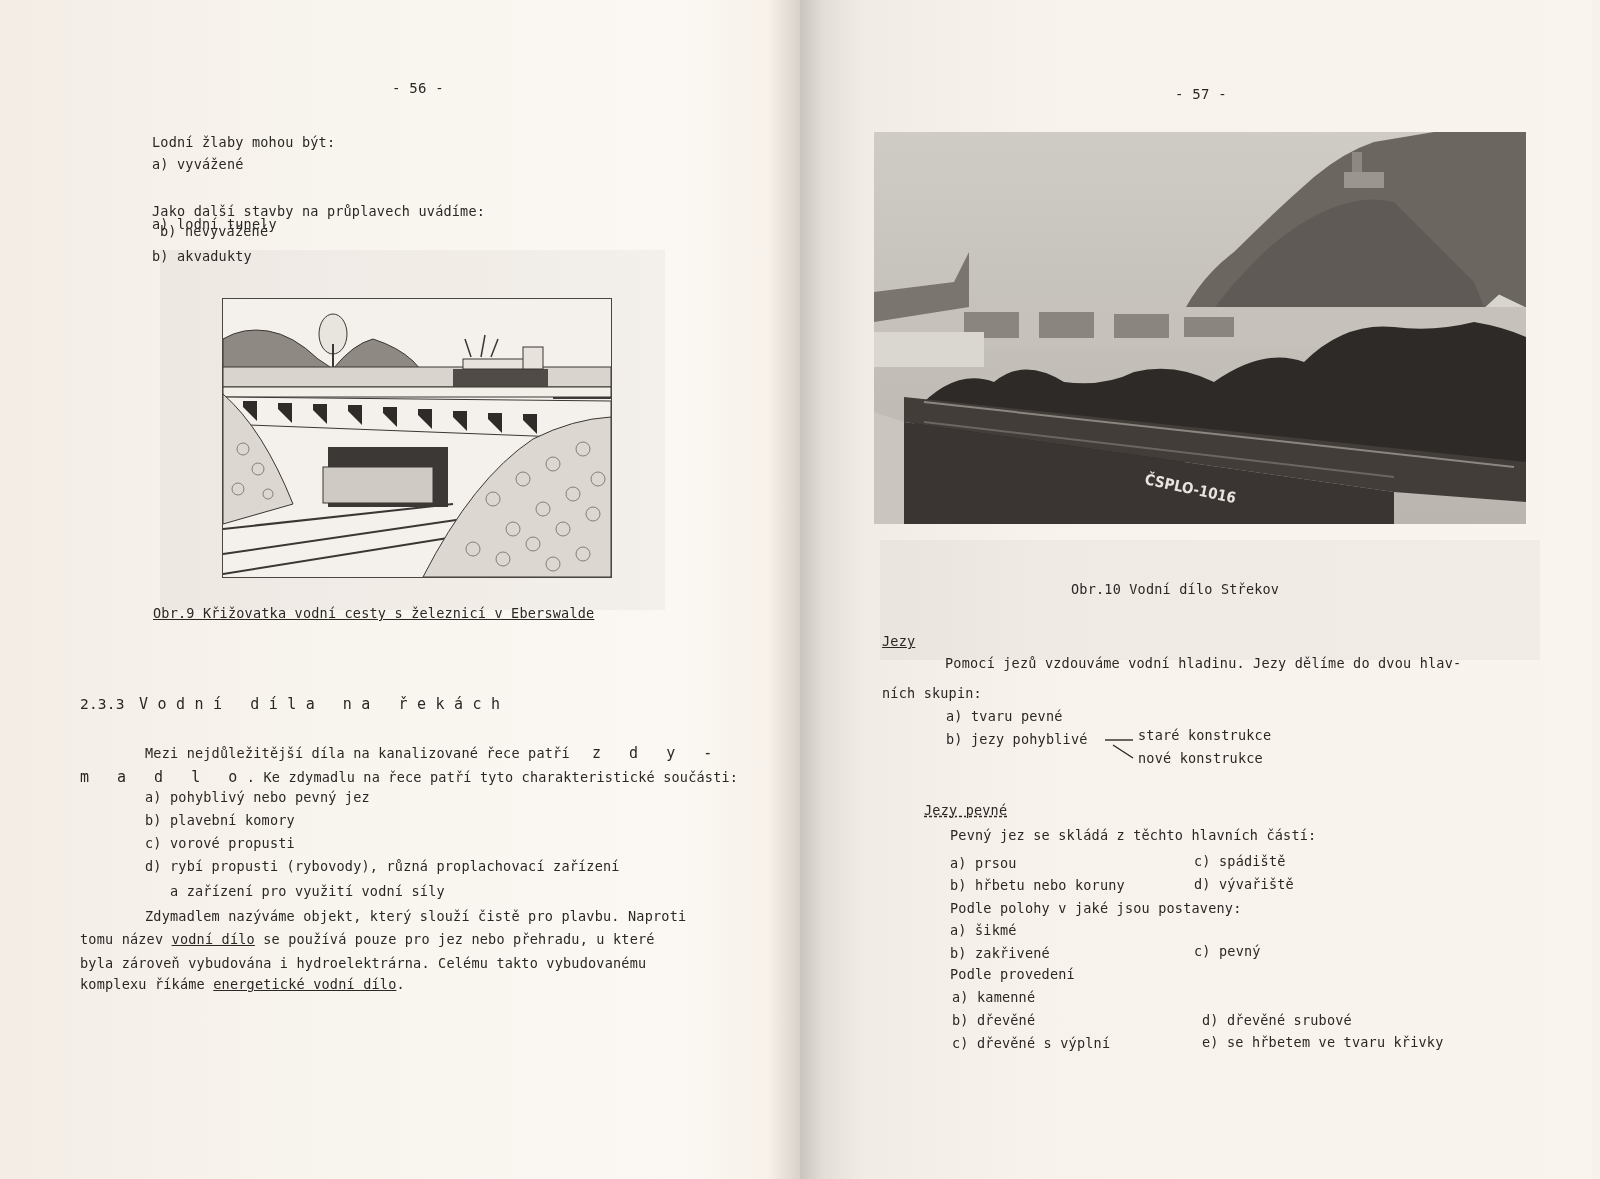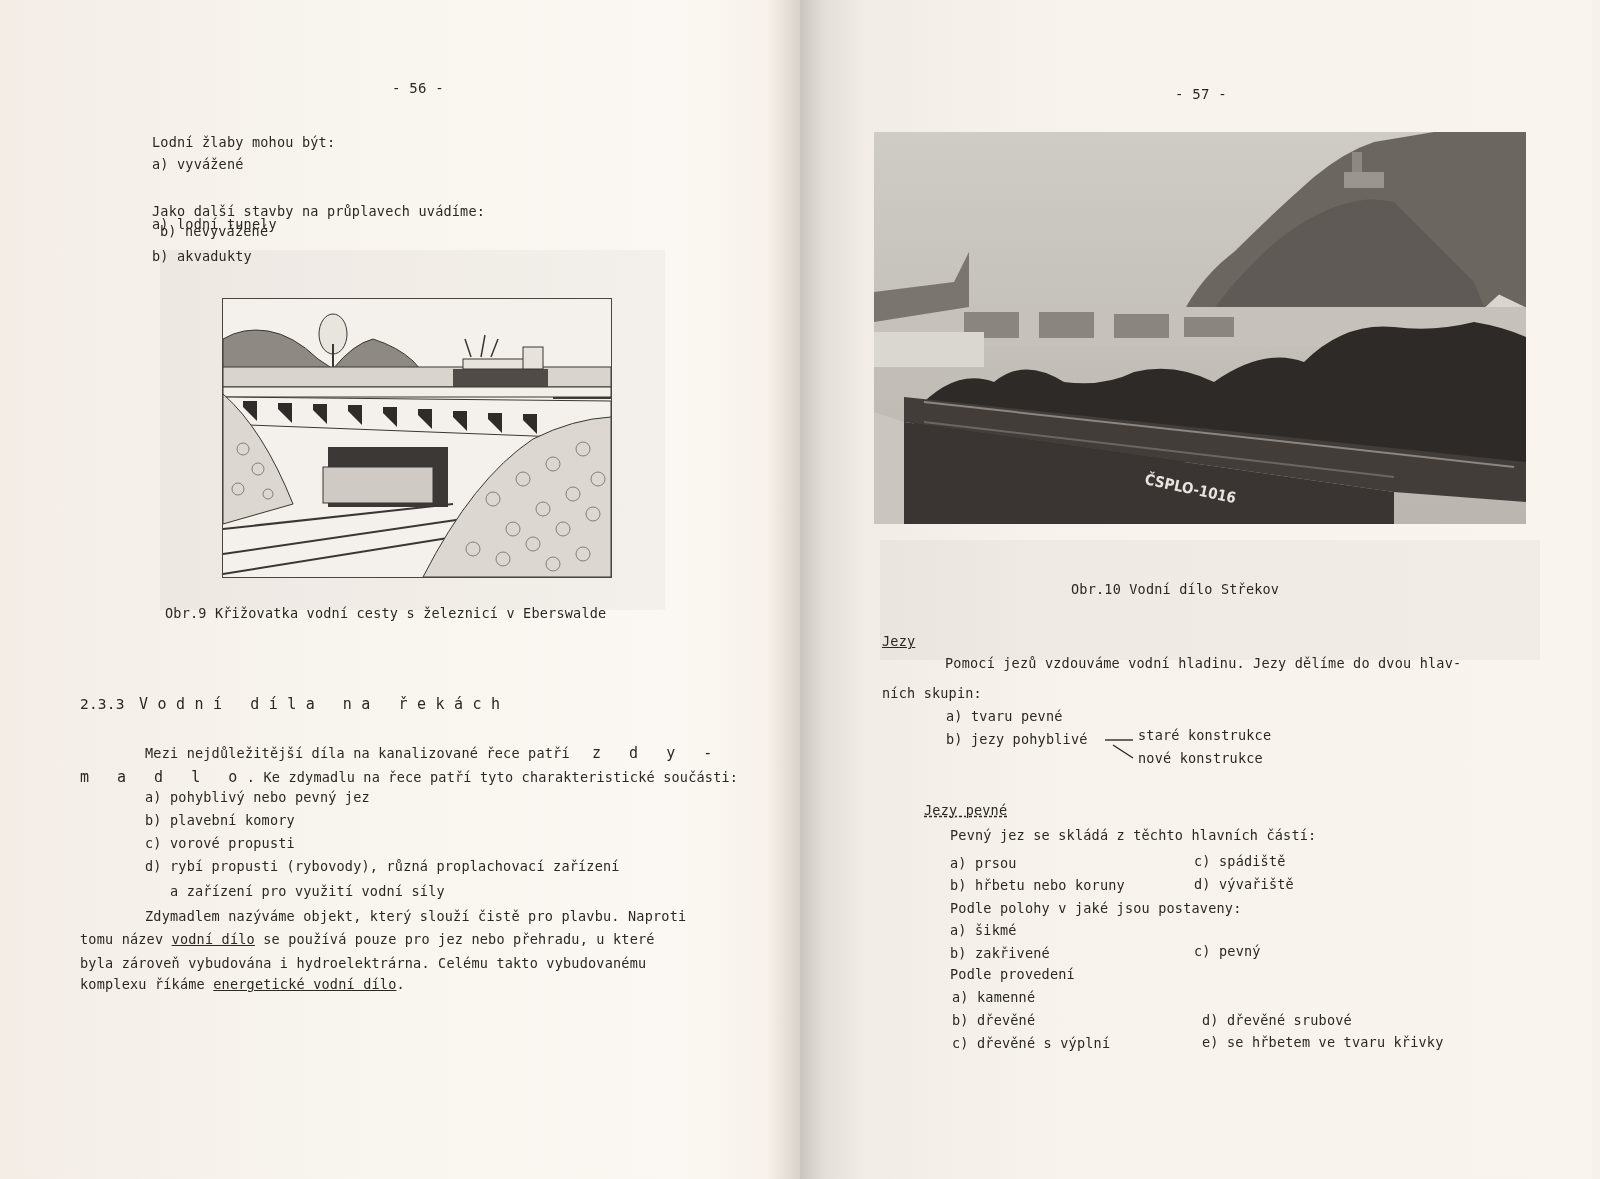--- a/index.html
+++ b/index.html
@@ -110,21 +110,21 @@
           <circle cx="280" cy="260" r="7"></circle>
           <circle cx="310" cy="245" r="7"></circle>
           <circle cx="340" cy="230" r="7"></circle>
           <circle cx="370" cy="215" r="7"></circle>
         <circle cx="330" cy="265" r="7"></circle>
           <circle cx="360" cy="255" r="7"></circle>
       </g>
     </svg>
   </div>
 
-  <div class="t" style="left:165px; top:605px;">Obr.9 Křižovatka vodní cesty s železnicí v Eberswalde</div>
+  <div class="t" style="left:153px; top:605px;text-decoration:underline;">Obr.9 Křižovatka vodní cesty s železnicí v Eberswalde</div>
 
   <div class="t" style="left:80px; top:695px;">
     <span style="font-size:14.5px;">2.3.3</span>
     <span class="spaced" style="margin-left:6px;">Vodní díla na řekách</span>
   </div>
 
   <div class="t" style="left:145px; top:744px;">
     <span>Mezi nejdůležitější díla na kanalizované řece patří</span>
     <span class="spaced" style="margin-left:14px;">z d y -</span>
   </div>

